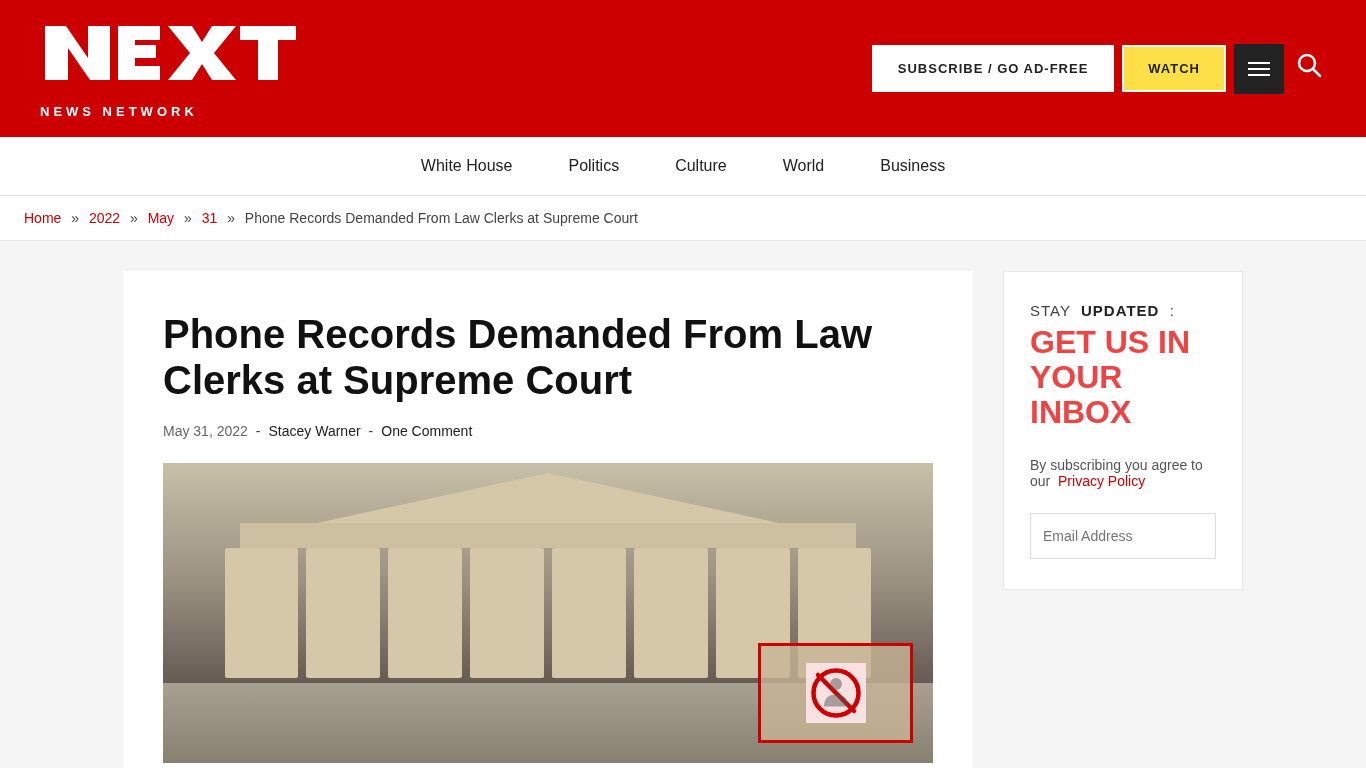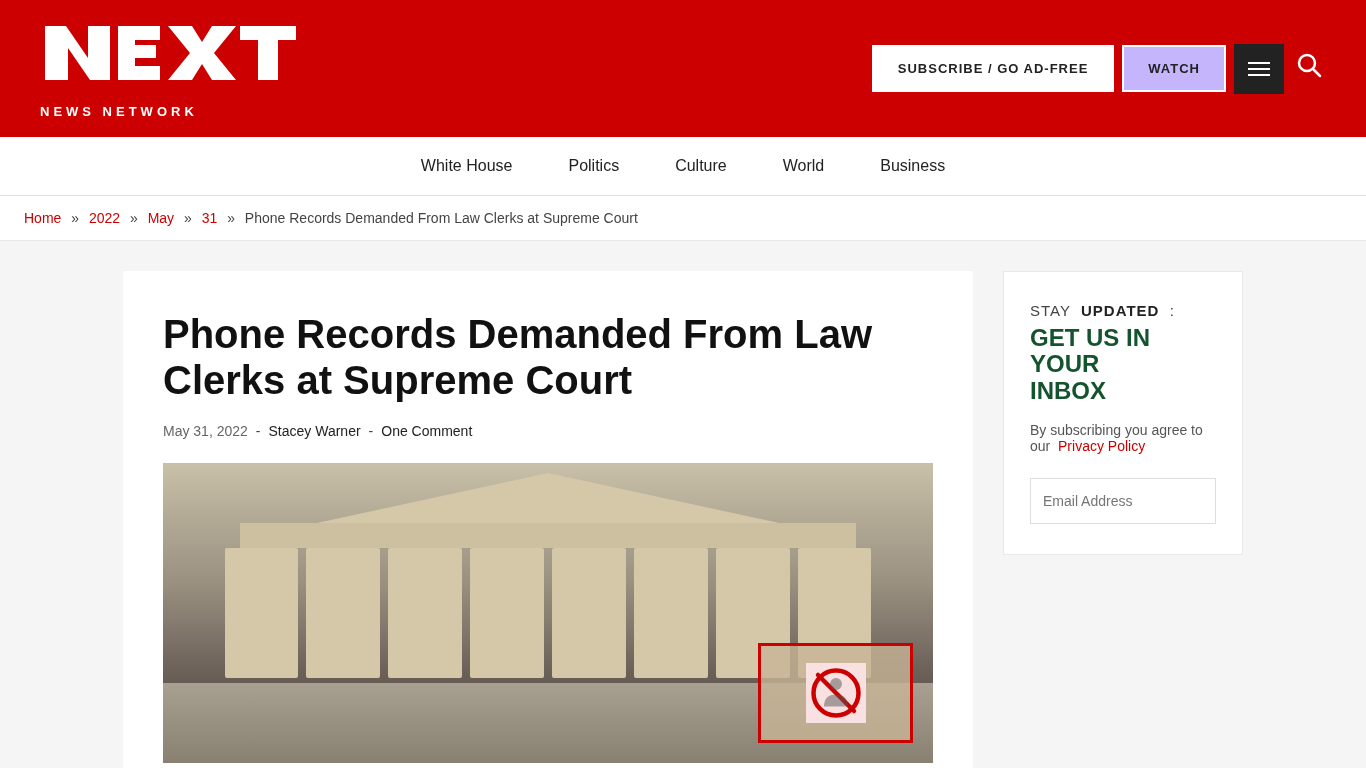--- a/index.html
+++ b/index.html
@@ -43,21 +43,21 @@
       color: #222;
       border: 2px solid white;
       padding: 14px 24px;
       font-size: 13px;
       font-weight: 700;
       letter-spacing: 1px;
       cursor: pointer;
       text-transform: uppercase;
     }
     .btn-watch {
-      background: #c4b5fd;
+      background: #fde047;
       color: #222;
       border: 2px solid white;
       padding: 14px 24px;
       font-size: 13px;
       font-weight: 700;
       letter-spacing: 1px;
       cursor: pointer;
       text-transform: uppercase;
     }
     .btn-menu {
@@ -254,25 +254,25 @@
       color: #444;
       letter-spacing: 1px;
       text-transform: uppercase;
       margin-bottom: 6px;
     }
     .stay-updated strong {
       color: #222;
       font-weight: 900;
     }
     .widget-heading {
-      font-size: 24px;
+      font-size: 32px;
       font-weight: 900;
-      color: #14532d;
+      color: #ef4444;
       line-height: 1.1;
-      margin-bottom: 18px;
+      margin-bottom: 26px;
       text-transform: uppercase;
     }
     .widget-desc {
       font-size: 14px;
       color: #555;
       margin-bottom: 6px;
     }
     .widget-desc a {
       color: #cc0000;
       text-decoration: none;

